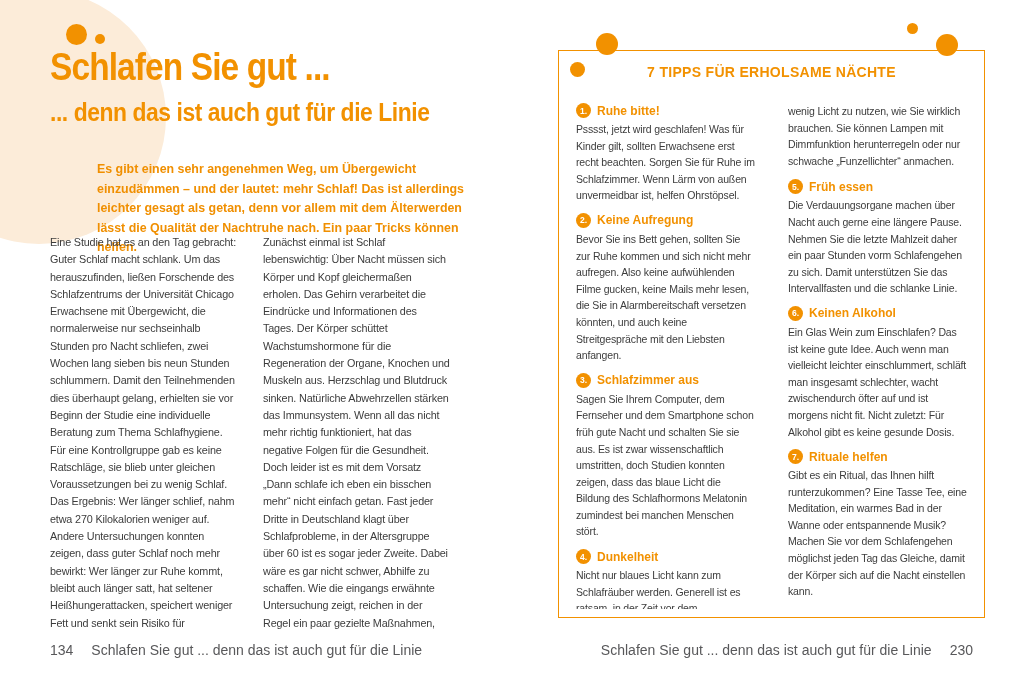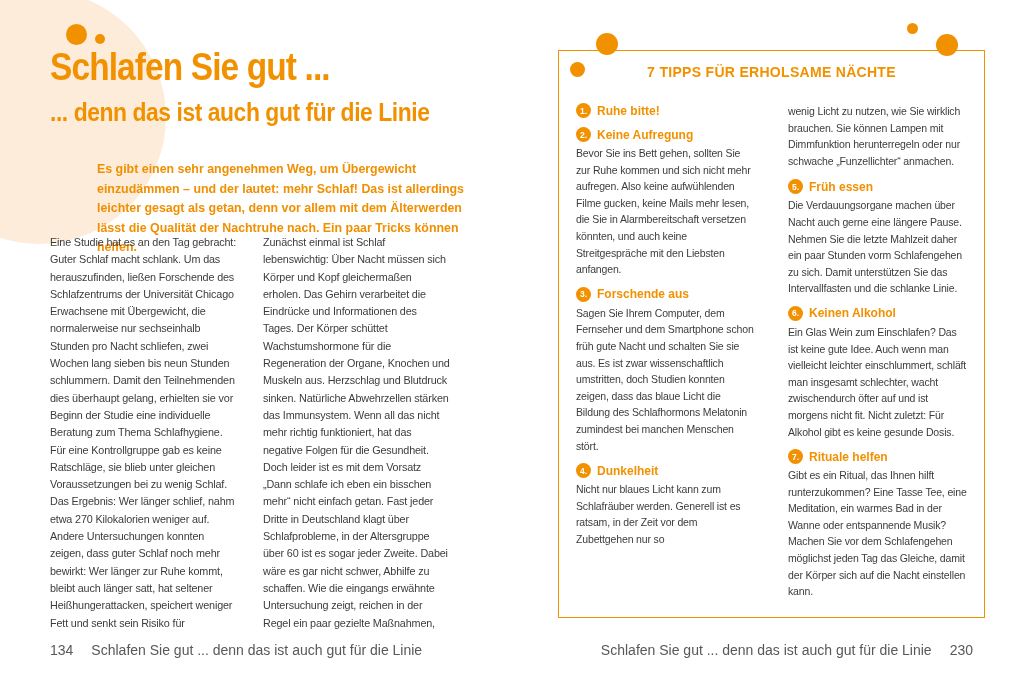--- a/index.html
+++ b/index.html
@@ -94,34 +94,35 @@
     <div class="box-title">7 TIPPS FÜR ERHOLSAME NÄCHTE</div>
 
     <div class="tips-cols">
       <div class="tips-col">
 
         <div class="tip">
           <div class="tip-head">
             <span class="tip-num">1.</span>
             <span class="tip-title">Ruhe bitte!</span>
           </div>
+          <p class="tip-text">Psssst, jetzt wird geschlafen! Was für Kinder gilt, sollten Erwachsene erst recht beachten. Sorgen Sie für Ruhe im Schlafzimmer. Wenn Lärm von außen unvermeidbar ist, helfen Ohrstöpsel.</p>
         </div>
 
         <div class="tip">
           <div class="tip-head">
             <span class="tip-num">2.</span>
             <span class="tip-title">Keine Aufregung</span>
           </div>
           <p class="tip-text">Bevor Sie ins Bett gehen, sollten Sie zur Ruhe kommen und sich nicht mehr aufregen. Also keine aufwühlenden Filme gucken, keine Mails mehr lesen, die Sie in Alarmbereitschaft versetzen könnten, und auch keine Streitgespräche mit den Liebsten anfangen.</p>
         </div>
 
         <div class="tip">
           <div class="tip-head">
             <span class="tip-num">3.</span>
-            <span class="tip-title">Forschende aus</span>
+            <span class="tip-title">Schlafzimmer aus</span>
           </div>
           <p class="tip-text">Sagen Sie Ihrem Computer, dem Fernseher und dem Smartphone schon früh gute Nacht und schalten Sie sie aus. Es ist zwar wissenschaftlich umstritten, doch Studien konnten zeigen, dass das blaue Licht die Bildung des Schlafhormons Melatonin zumindest bei manchen Menschen stört.</p>
         </div>
 
         <div class="tip">
           <div class="tip-head">
             <span class="tip-num">4.</span>
             <span class="tip-title">Dunkelheit</span>
           </div>
           <p class="tip-text">Nicht nur blaues Licht kann zum Schlafräuber werden. Generell ist es ratsam, in der Zeit vor dem Zubettgehen nur so</p>

